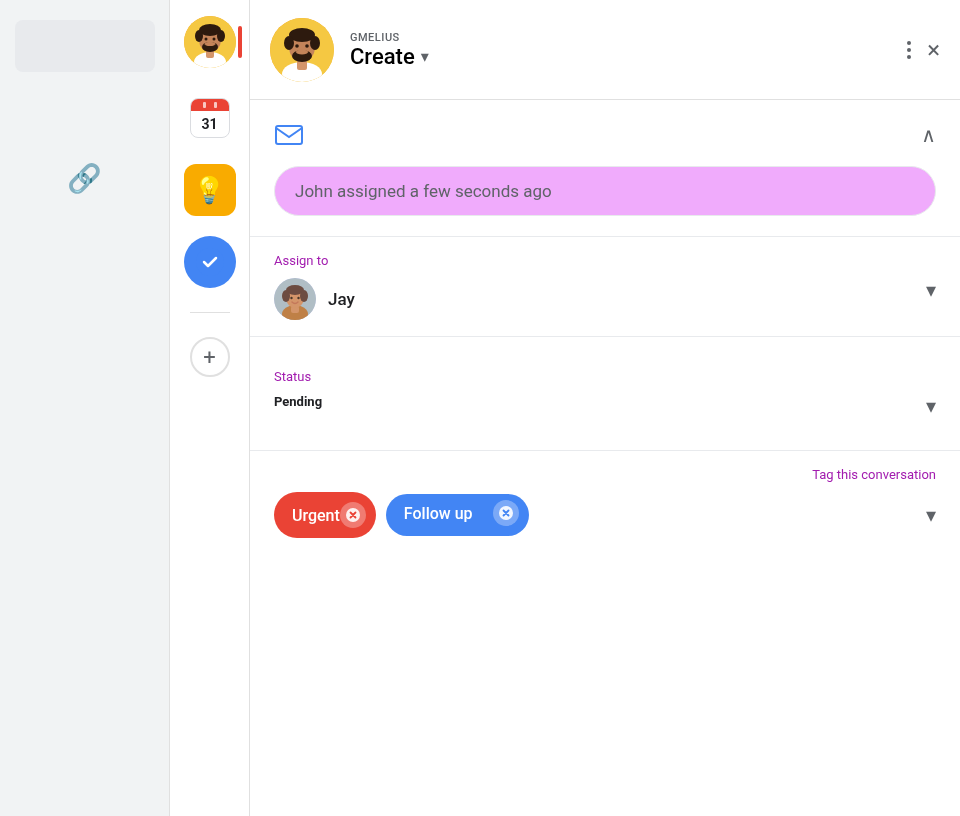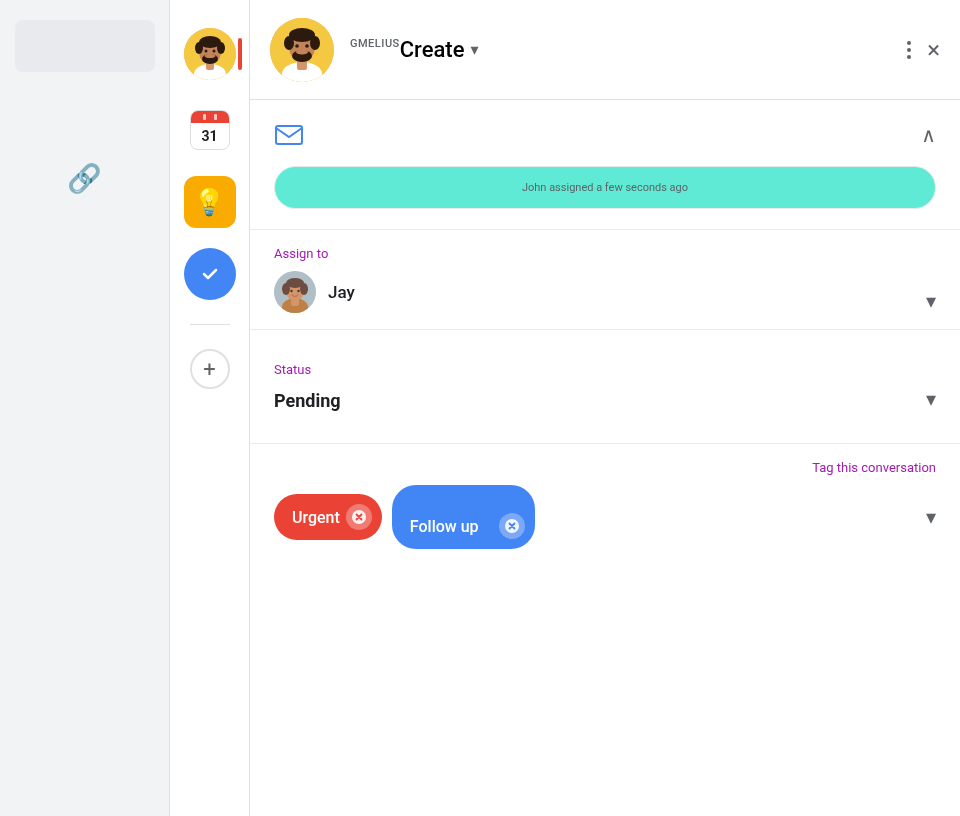--- a/index.html
+++ b/index.html
@@ -45,21 +45,21 @@
     }
 
     
     .sidebar-icons {
       width: 80px;
       background: #fff;
       border-right: 1px solid #e0e0e0;
       display: flex;
       flex-direction: column;
       align-items: center;
-      padding-top: 28px;
+      padding-top: 16px;
       gap: 20px;
     }
 
     .avatar-container {
       position: relative;
       width: 52px;
       height: 52px;
       margin-bottom: 4px;
     }
 
@@ -164,20 +164,21 @@
     }
 
     .header-avatar svg {
       width: 64px;
       height: 64px;
     }
 
     .header-title-area {
       flex: 1;
       display: flex;
+      flex-direction: column;
     }
 
     .header-gmelius-label {
       font-size: 11px;
       font-weight: 500;
       color: #5f6368;
       letter-spacing: 0.5px;
       text-transform: uppercase;
     }
 
@@ -271,44 +272,44 @@
 
     .collapse-icon {
       font-size: 20px;
       color: #5f6368;
       cursor: pointer;
     }
 
     
     .assignment-pill {
       margin: 0 24px 20px 24px;
-      background: #5eead4;
+      background: #f0abfc;
       border-radius: 30px;
       padding: 14px 20px;
-      text-align: center;
-      font-size: 11px;
+      text-align: left;
+      font-size: 17px;
       color: #5f6368;
       border: 1px solid #e8eaed;
     }
 
     
     .field-section {
       padding: 16px 24px;
       border-top: 1px solid #e8eaed;
     }
 
     .field-label {
       font-size: 13px;
       color: #a21caf;
       margin-bottom: 10px;
     }
 
     .field-value-row {
       display: flex;
-      align-items: flex-end;
+      align-items: flex-start;
       justify-content: space-between;
     }
 
     .assignee-row {
       display: flex;
       align-items: center;
       gap: 12px;
     }
 
     .assignee-avatar {
@@ -339,21 +340,21 @@
       cursor: pointer;
     }
 
     
     .status-section {
       padding: 32px 24px;
       border-top: 1px solid #e8eaed;
     }
 
     .status-value {
-      font-size: 18px;
+      font-size: 13px;
       font-weight: 700;
       color: #202124;
     }
 
     
     .tags-section {
       padding: 16px 24px;
       border-top: 1px solid #e8eaed;
       text-align: right;
     }
@@ -362,38 +363,37 @@
       display: flex;
       align-items: center;
       gap: 10px;
       flex-wrap: wrap;
       margin-top: 10px;
     }
 
     .tag-urgent {
       display: flex;
       align-items: center;
-      gap: 6px;
       background: #ea4335;
       color: #fff;
       border-radius: 24px;
       padding: 10px 10px 10px 18px;
       font-size: 16px;
       font-weight: 500;
       cursor: pointer;
     }
 
     .tag-followup {
       display: flex;
       align-items: center;
       gap: 20px;
       background: #4285f4;
       color: #fff;
       border-radius: 24px;
-      padding: 28px 10px 10px 18px;
+      padding: 6px 10px 10px 18px;
       font-size: 16px;
       font-weight: 500;
       cursor: pointer;
     }
 
     .tag-close-btn {
       width: 26px;
       height: 26px;
       border-radius: 50%;
       background: rgba(255,255,255,0.3);

